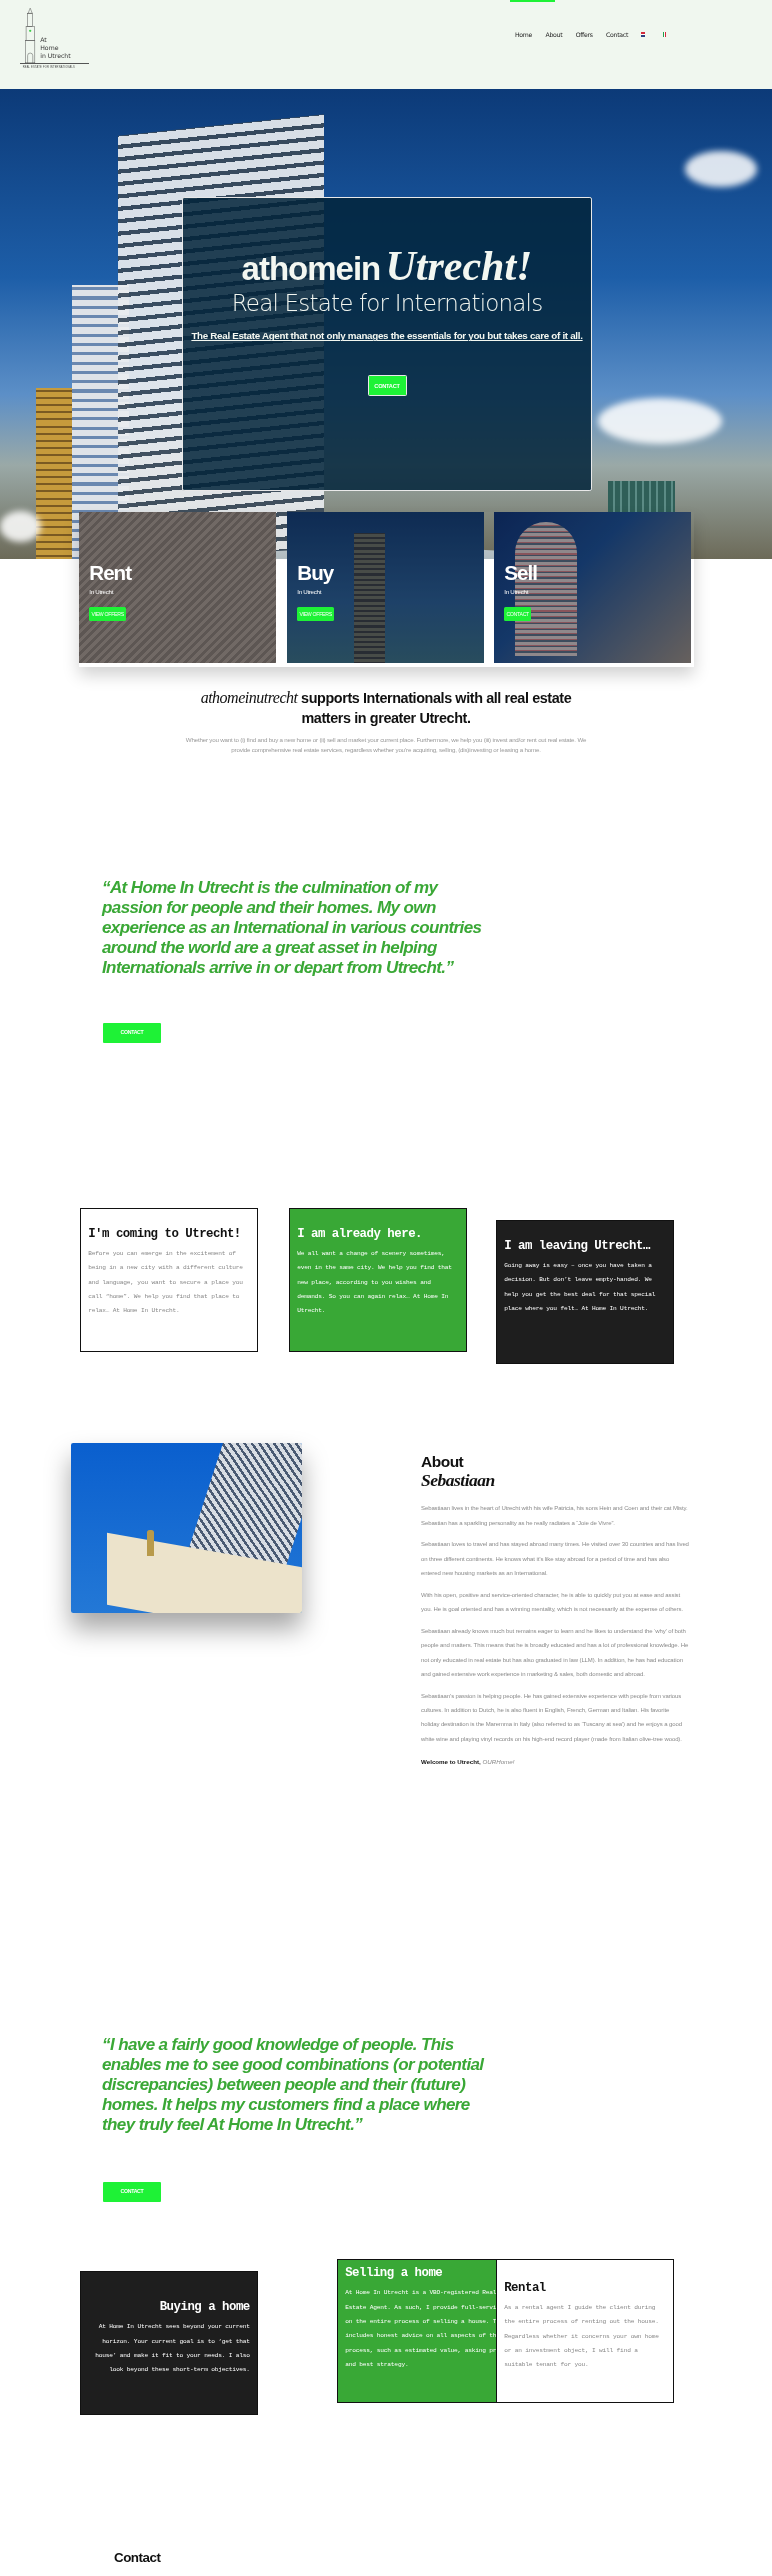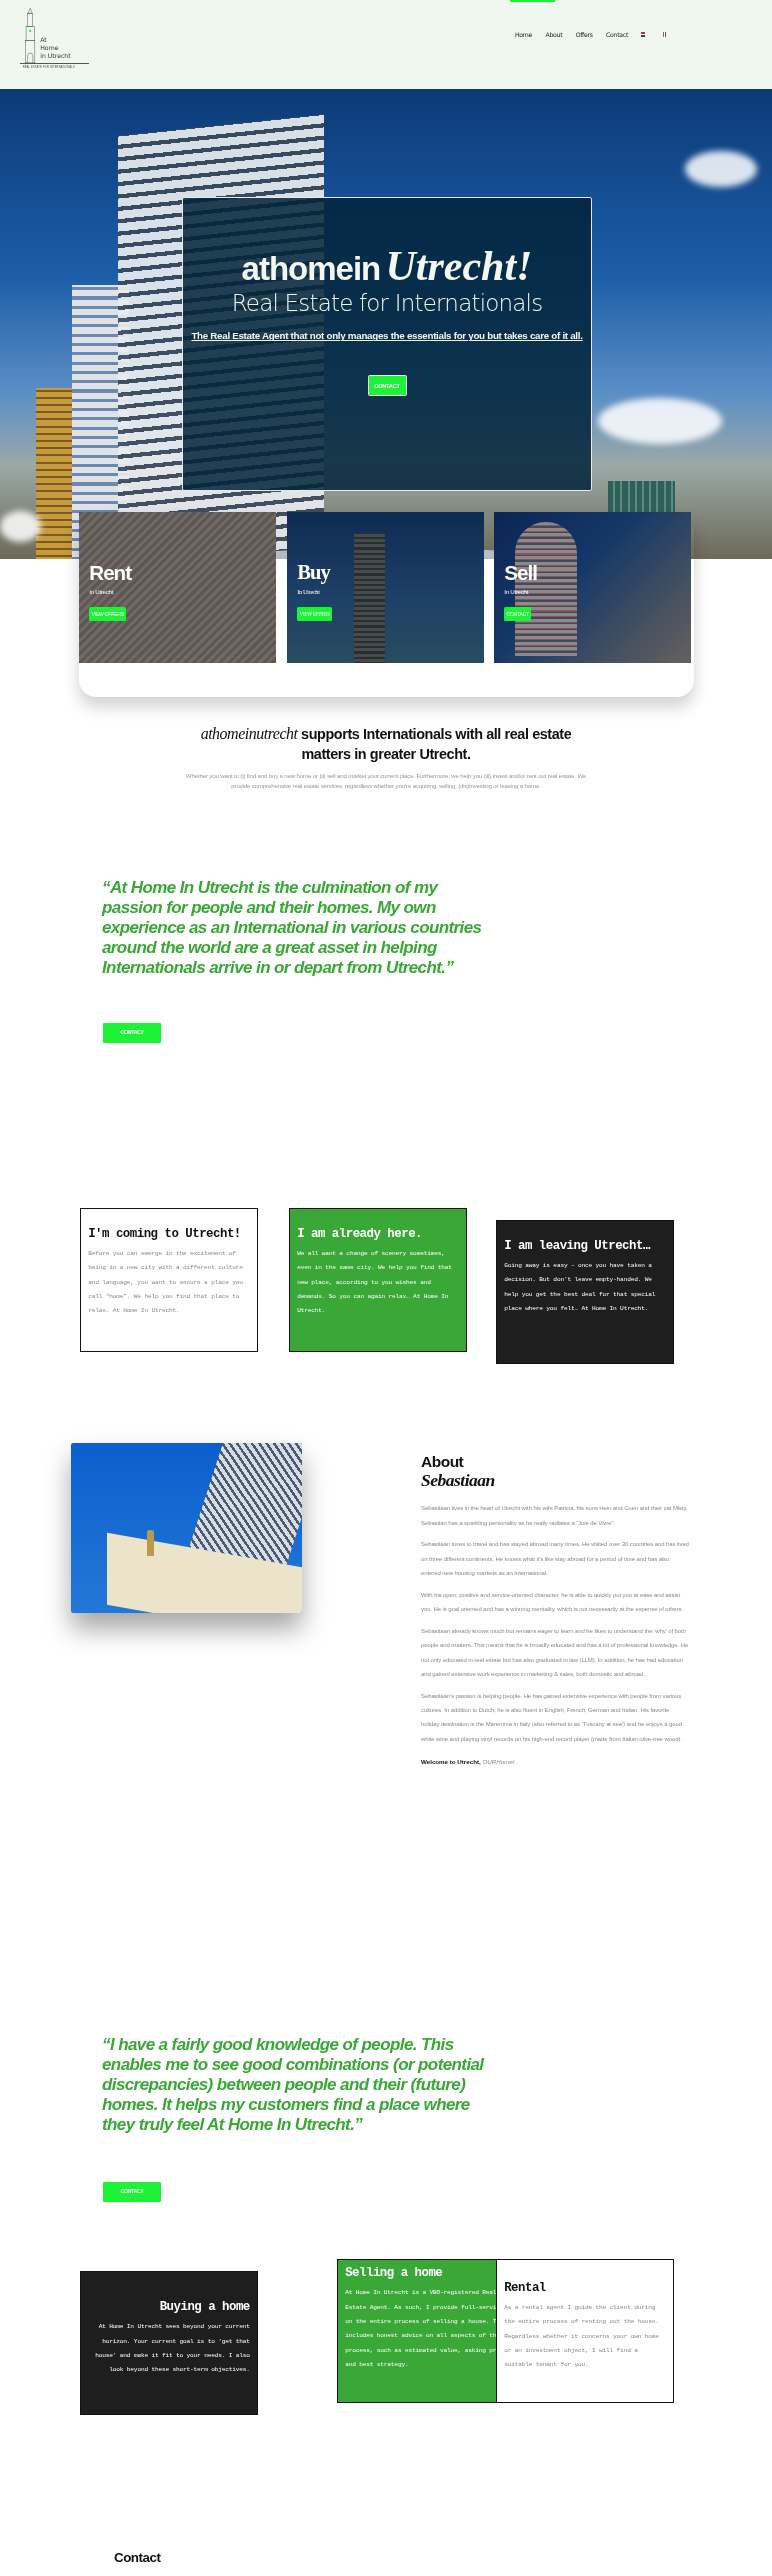--- a/index.html
+++ b/index.html
@@ -32,38 +32,38 @@
   .hero-card { position: absolute; left: 182px; top: 108px; width: 410px; height: 294px; background: rgba(2, 36, 58, 0.86); border: 0.5px solid #e9e9e9; border-radius: 2.1px; text-align: center; }
   .hero-title { margin-top: 47px; color: #f3f7f1; line-height: 1; }
   .hero-title .a { font-family: "Liberation Sans", sans-serif; font-weight: 700; font-size: 33px; letter-spacing: -1px; }
   .hero-title .b { font-family: "Liberation Serif", serif; font-style: italic; font-size: 42px; margin-left: 5.2px; }
   .hero-sub { color: #f3f7f1; font-size: 23px; font-family: "DejaVu Sans", sans-serif; font-weight: 300; margin-top: 3.1px; letter-spacing: -0.8px; }
   .hero-desc { color: #f3f7f1; font-size: 9.8px; font-weight: 700; margin-top: 13.4px; line-height: 14.4px; letter-spacing: -0.3px; padding: 0 6.2px; text-decoration: underline; }
   .btn-bright { display: inline-block; background: #1ef236; color: #fff; font-weight: 700; font-size: 5.7px; letter-spacing: -0.3px; border: 0.5px solid #e9e9e9; border-radius: 1.5px; text-transform: uppercase; }
   .hero-card .btn-bright { margin-top: 31px; width: 39px; height: 21px; line-height: 20px; }
 
   
-  .tiles { position: absolute; top: 512px; left: 79px; width: 615px; height: 185px; box-shadow: 0 9.3px 15.5px rgba(0,0,0,.18); border-radius: 17px; }
+  .tiles { position: absolute; top: 512px; left: 79px; width: 615px; height: 155px; box-shadow: 0 9.3px 15.5px rgba(0,0,0,.18); }
   .tile { position: absolute; top: 0; width: 197px; height: 151px; overflow: hidden; }
   .tile .bg { position: absolute; inset: 0; }
   .tile .shade { position: absolute; inset: 0; background: rgba(10,20,40,.35); }
   .tile h3 { position: absolute; left: 10.3px; top: 49px; color: #fff; font-size: 20.6px; font-weight: 700; letter-spacing: -1px; }
   .tile .sub { position: absolute; left: 10.3px; top: 76px; color: #fff; font-size: 6.2px; letter-spacing: -0.3px; }
   .tile .btn-bright { position: absolute; left: 10.3px; top: 95px; height: 14.4px; line-height: 14.4px; padding: 0 2.1px; font-weight: 400; font-size: 5.2px; border: none; }
   .tile-rent { left: 0; }
   .tile-rent .bg { background: repeating-linear-gradient(135deg, #8a7a6a 0 3.1px, #a99786 3.1px 6.2px), linear-gradient(#4a5a8a, #c9a47a); }
-  .tile-buy { left: 208px; font-family: Liberation Serif, serif; }
+  .tile-buy { left: 208px; }
   .tile-buy .bg { background: linear-gradient(180deg, #12386a, #2a5a8a 60%, #3a6b7a); }
   .tile-buy .bg::after { content: ""; position: absolute; left: 67px; top: 20.6px; width: 31px; height: 134px; background: repeating-linear-gradient(0deg, #6a6a5a 0 3.1px, #3a3a3a 3.1px 5.2px); }
   .tile-sell { left: 415px; }
   .tile-sell .bg { background: linear-gradient(135deg, #0e2e6a 0%, #1b4b8a 40%, #9a8a7a 100%); }
   .tile-sell .bg::after { content: ""; position: absolute; left: 20.6px; top: 10.3px; width: 62px; height: 134px; border-radius: 31px 31px 0 0; background: repeating-linear-gradient(0deg, #d7c7c0 0 3.1px, #5a6a7a 3.1px 4.6px, #c77 4.6px 5.7px); }
 
   
-  .intro { position: absolute; top: 724px; left: 185px; width: 402px; text-align: center; }
+  .intro { position: absolute; top: 688px; left: 185px; width: 402px; text-align: center; }
   .intro h2 { font-size: 14.4px; font-weight: 700; color: #111; line-height: 19.6px; letter-spacing: -0.4px; }
   .intro h2 .brand { font-family: "Liberation Serif", serif; font-style: italic; font-weight: 400; font-size: 16px; letter-spacing: -0.5px; }
   .intro p { margin-top: 7.2px; font-size: 6.2px; color: #999; line-height: 9.8px; letter-spacing: -0.2px; }
 
   
   .quote { position: absolute; left: 102px; width: 397px; font-size: 17px; line-height: 20px; font-weight: 700; font-style: italic; color: #3aa836; letter-spacing: -0.6px; }
   .quote-1 { top: 878px; }
   .quote-2 { top: 2035px; }
   .btn-quote { position: absolute; left: 103px; width: 58px; height: 19.6px; line-height: 19.6px; text-align: center; border: none; font-size: 5.2px; border-radius: 1px; }
   .btn-q1 { top: 1023px; }

